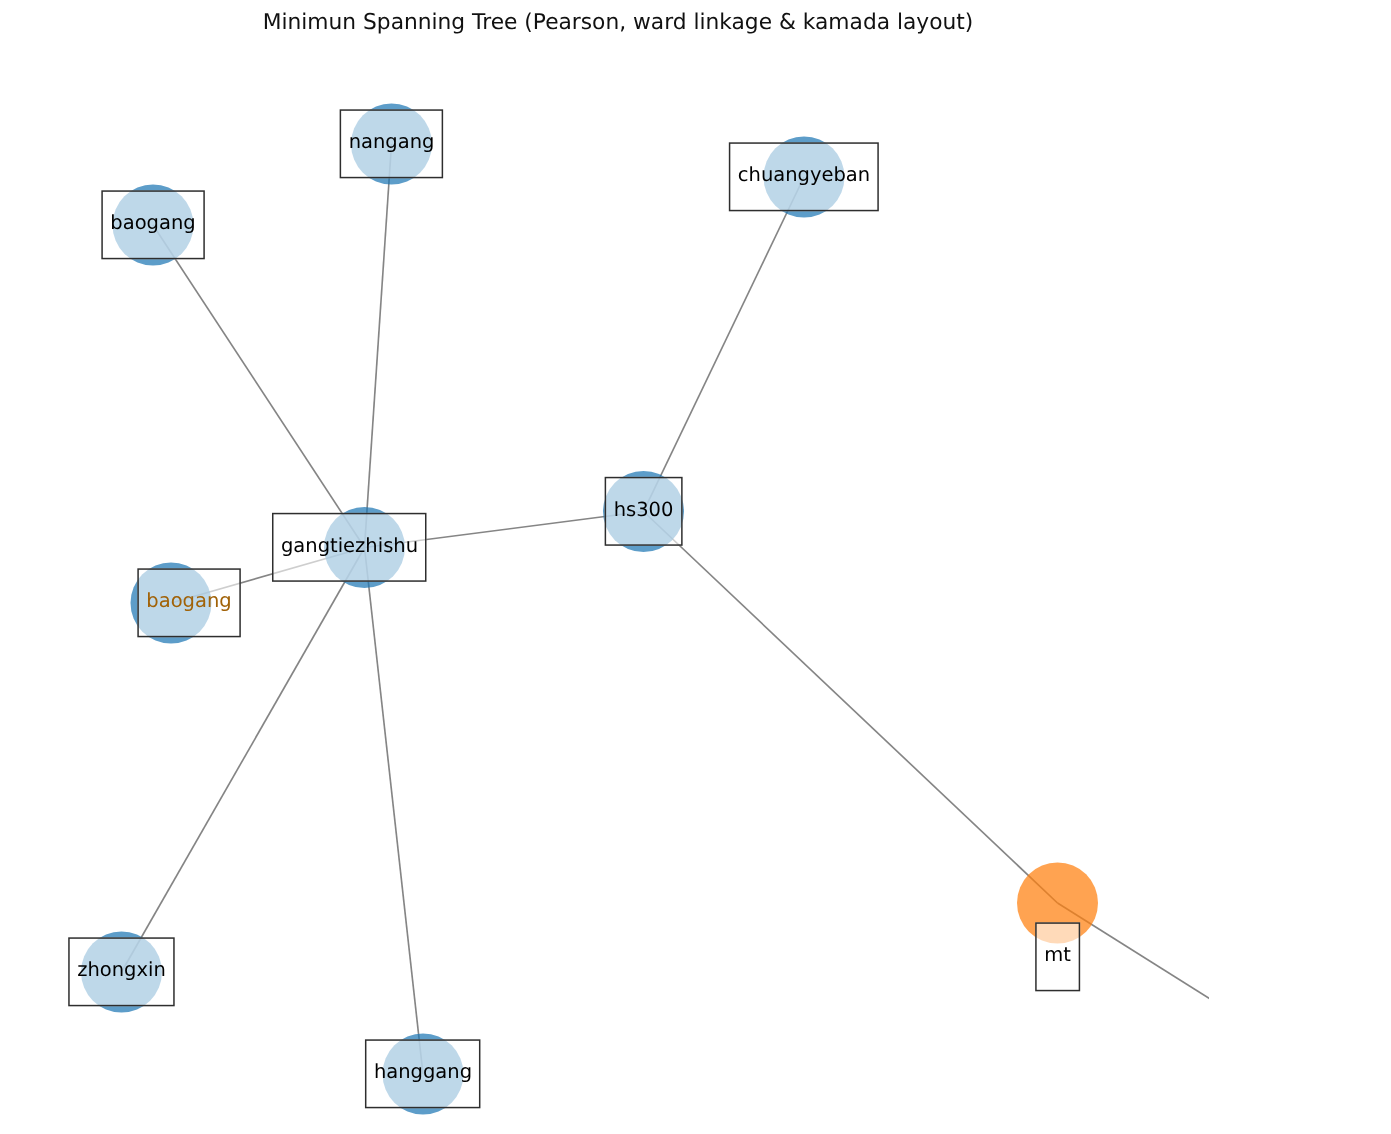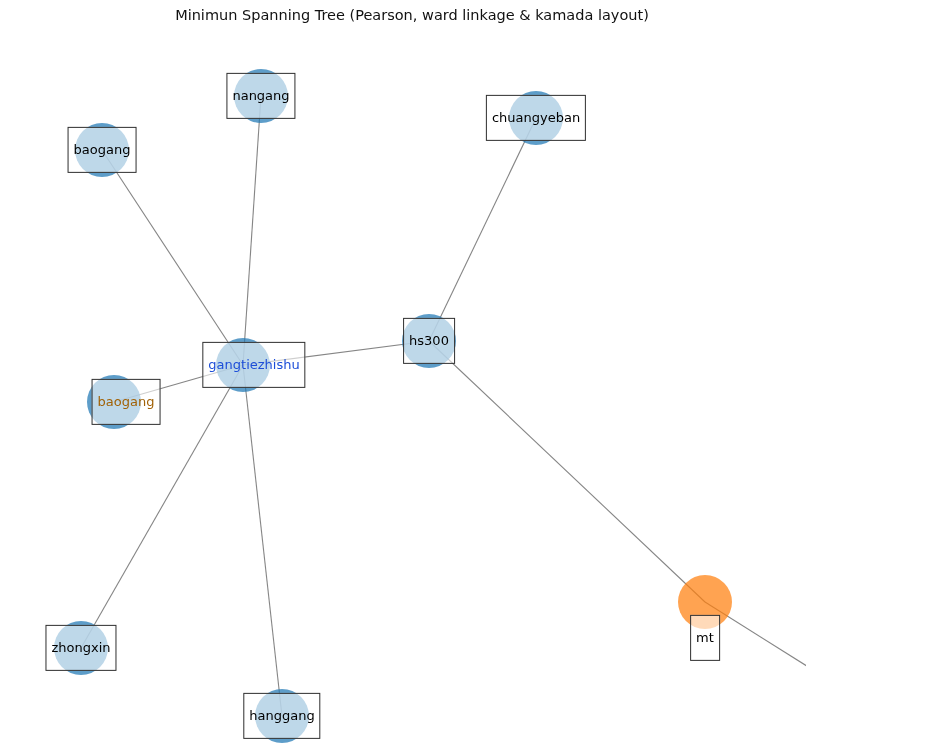--- a/index.html
+++ b/index.html
@@ -59,21 +59,21 @@
       <circle cx="114" cy="402" r="27" fill="#1f77b4" fill-opacity="0.72"></circle>
       <circle cx="81" cy="648" r="27" fill="#1f77b4" fill-opacity="0.72"></circle>
       <circle cx="282" cy="716" r="27" fill="#1f77b4" fill-opacity="0.72"></circle>
       <circle cx="705" cy="602" r="27" fill="#ff7f0e" fill-opacity="0.72"></circle>
       <circle cx="880" cy="712" r="27" fill="#ff7f0e" fill-opacity="0.72"></circle>
     </svg>
   <div id="labels">
       <div class="node-label" style="left: 261px; top: 96px; background: rgba(255, 255, 255, 0.6); border: 1.4px solid rgb(46, 46, 46); color: rgb(0, 0, 0);">nangang</div>
       <div class="node-label" style="left: 102px; top: 150px; background: rgba(255, 255, 255, 0.6); border: 1.4px solid rgb(46, 46, 46); color: rgb(0, 0, 0);">baogang</div>
       <div class="node-label" style="left: 536px; top: 118px; background: rgba(255, 255, 255, 0.6); border: 1.4px solid rgb(46, 46, 46); color: rgb(0, 0, 0);">chuangyeban</div>
-      <div class="node-label" style="left: 254px; top: 365px; background: rgba(255, 255, 255, 0.6); border: 1.4px solid rgb(46, 46, 46); color: #1d4ed8;">gangtiezhishu</div>
+      <div class="node-label" style="left: 233px; top: 365px; background: rgba(255, 255, 255, 0.6); border: 1.4px solid rgb(46, 46, 46); color: #000000;">gangtiezhishu</div>
       <div class="node-label" style="left: 429px; top: 341px; background: rgba(255, 255, 255, 0.6); border: 1.4px solid rgb(46, 46, 46); color: rgb(0, 0, 0);">hs300</div>
       <div class="node-label" style="left: 126px; top: 402px; background: rgba(255, 255, 255, 0.6); border: 1.4px solid rgb(46, 46, 46); color: #a16207;">baogang</div>
       <div class="node-label" style="left: 81px; top: 648px; background: rgba(255, 255, 255, 0.6); border: 1.4px solid rgb(46, 46, 46); color: rgb(0, 0, 0);">zhongxin</div>
       <div class="node-label" style="left: 282px; top: 716px; background: rgba(255, 255, 255, 0.6); border: 1.4px solid rgb(46, 46, 46); color: rgb(0, 0, 0);">hanggang</div>
       <div class="node-label" style="left: 705px; top: 638px; background: rgba(255, 255, 255, 0.6); border: 1.4px solid rgb(46, 46, 46); color: rgb(0, 0, 0);">mt</div>
       <div class="node-label" style="left: 880px; top: 712px; background: rgba(255, 255, 255, 0.6); border: 1.4px solid rgb(46, 46, 46); color: #4c1d95;">nucor</div>
     </div>
 </div>
 
 </body></html>

